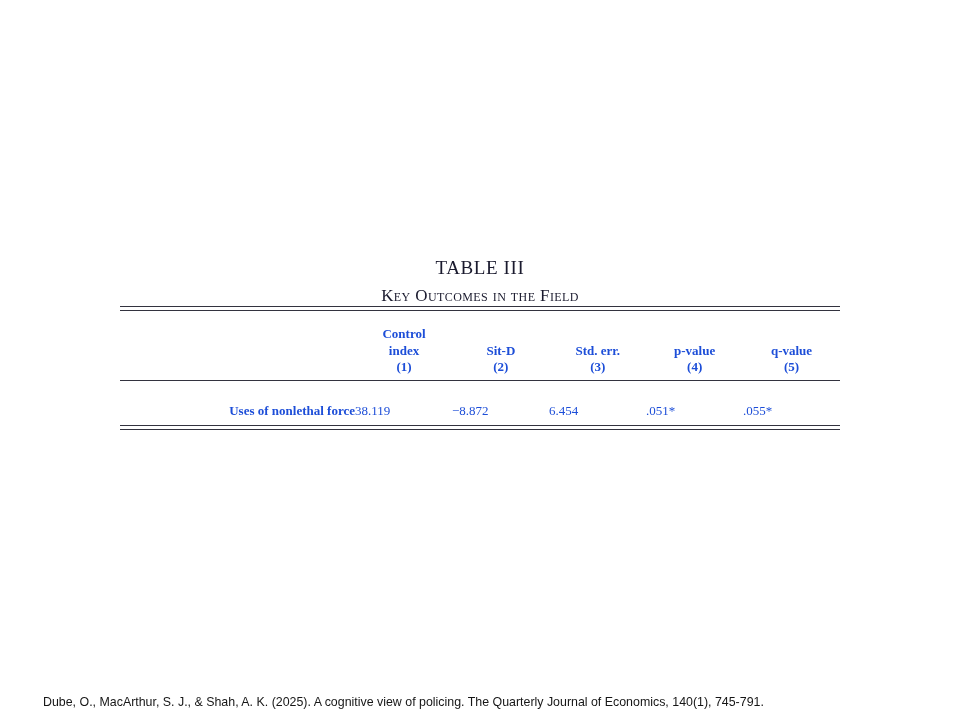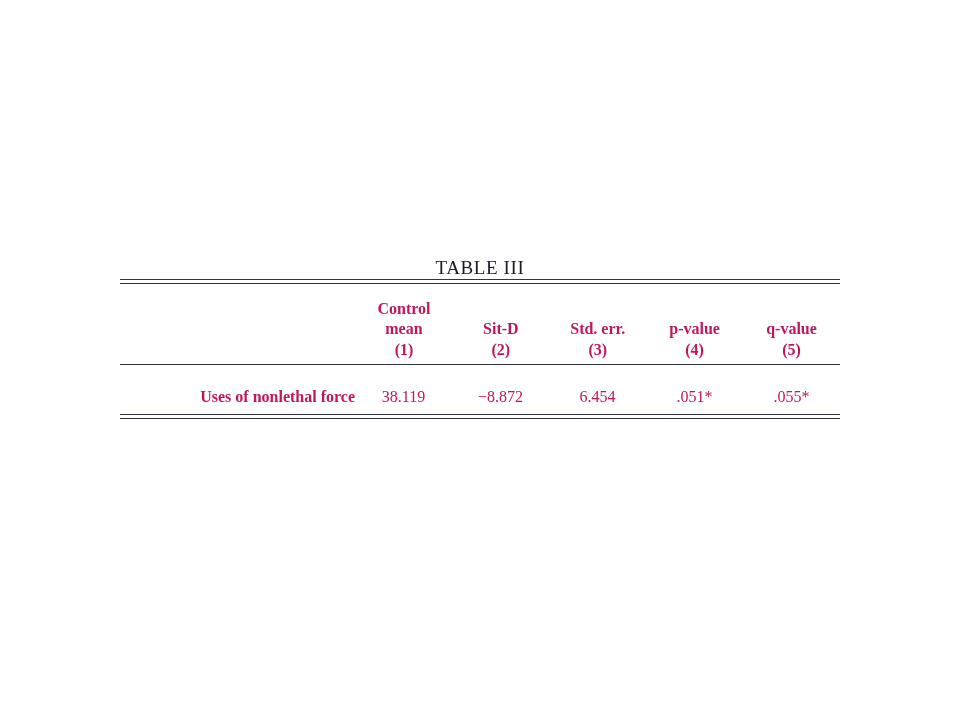--- a/index.html
+++ b/index.html
@@ -51,22 +51,22 @@
     color: #1a1a2e;
     letter-spacing: 0.4px;
     font-variant: small-caps;
   }
 
   table.data {
     margin-top: 15px;
     width: 100%;
     border-collapse: collapse;
     font-family: "Liberation Serif", serif;
-    font-size: 16px;
-    color: #be185d;
+    font-size: 13px;
+    color: #1d4ed8;
   }
 
   
   .rule-double {
     border-top: 1px solid #33333f;
     border-bottom: 1px solid #33333f;
     height: 3px;
     width: 100%;
   }
   .rule-single {
@@ -83,21 +83,21 @@
     line-height: 1.28;
     white-space: nowrap;
   }
   table.data thead th.rowlabel-head {
     text-align: left;
     width: 236px;
   }
 
   table.data tbody td {
     padding: 1px 0;
-    text-align: center;
+    text-align: left;
     white-space: nowrap;
     line-height: 1.32;
   }
   table.data tbody td.rowlabel {
     text-align: right;
     font-weight: bold;
     padding-left: 2px;
   }
   table.data tbody tr:first-child td {
     padding-top: 6px;
@@ -125,30 +125,31 @@
   }
 </style>
 </head>
 <body>
 
 <div class="slide">
 
   <div class="figure">
 
     <div class="table-title">TABLE III</div>
+    <div class="table-subtitle">Key Outcomes in the Field</div>
 
     <div class="rule-double"></div>
 
     <table class="data">
       <thead>
         <tr>
           <th class="rowlabel-head"></th>
           <th class="col-num head-stack">
             <span>Control</span>
-            <span>mean</span>
+            <span>index</span>
             <span>(1)</span>
           </th>
           <th class="col-num head-stack">
             <span>Sit-D</span>
             <span>(2)</span>
           </th>
           <th class="col-num head-stack">
             <span>Std. err.</span>
             <span>(3)</span>
           </th>
@@ -175,14 +176,15 @@
           <td class="col-num">6.454</td>
           <td class="col-num">.051*</td>
           <td class="col-num">.055*</td>
         </tr>
       </tbody>
     </table>
 
     <div class="rule-double"></div>
   </div>
 
+  <div class="citation">Dube, O., MacArthur, S. J., &amp; Shah, A. K. (2025). A cognitive view of policing. The Quarterly Journal of Economics, 140(1), 745-791.</div>
 
 </div>
 
 </body></html>

